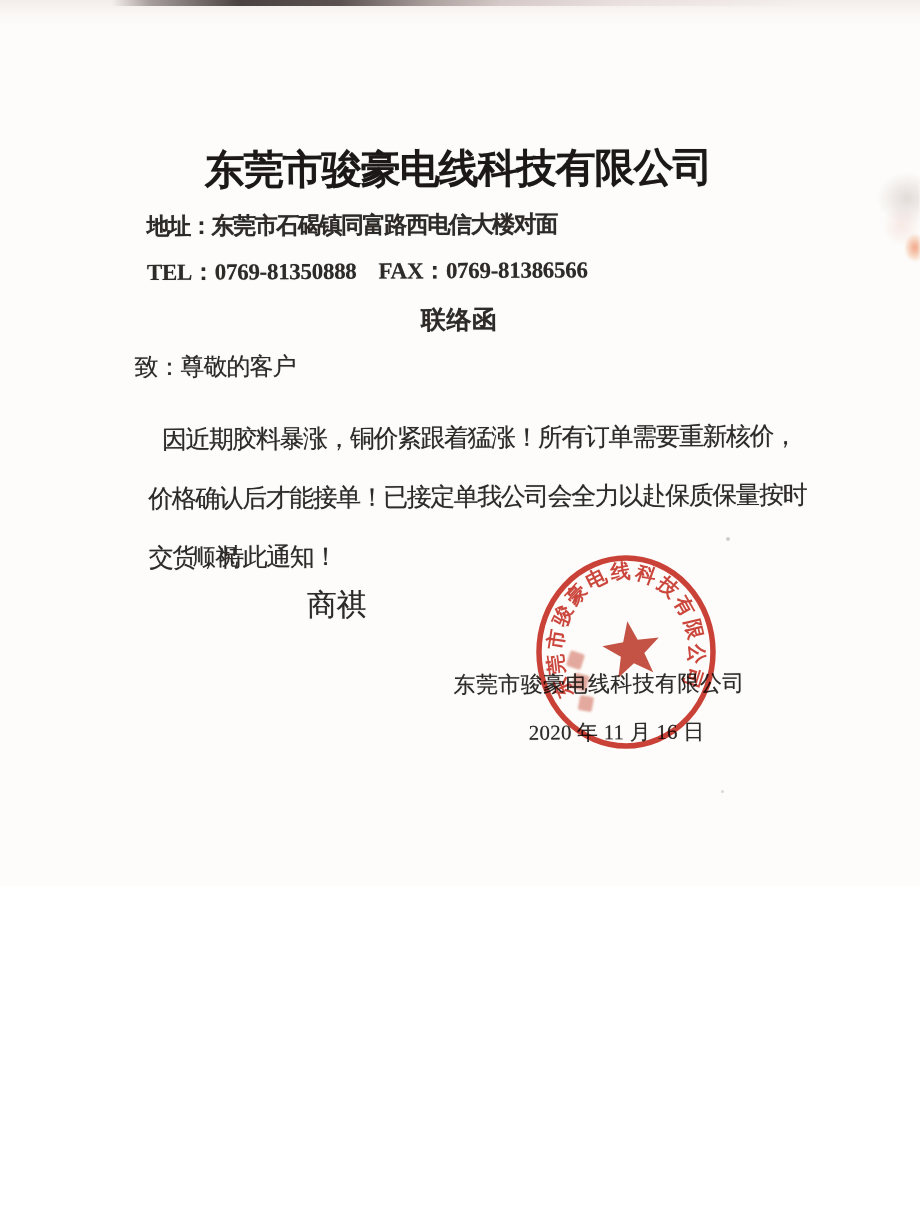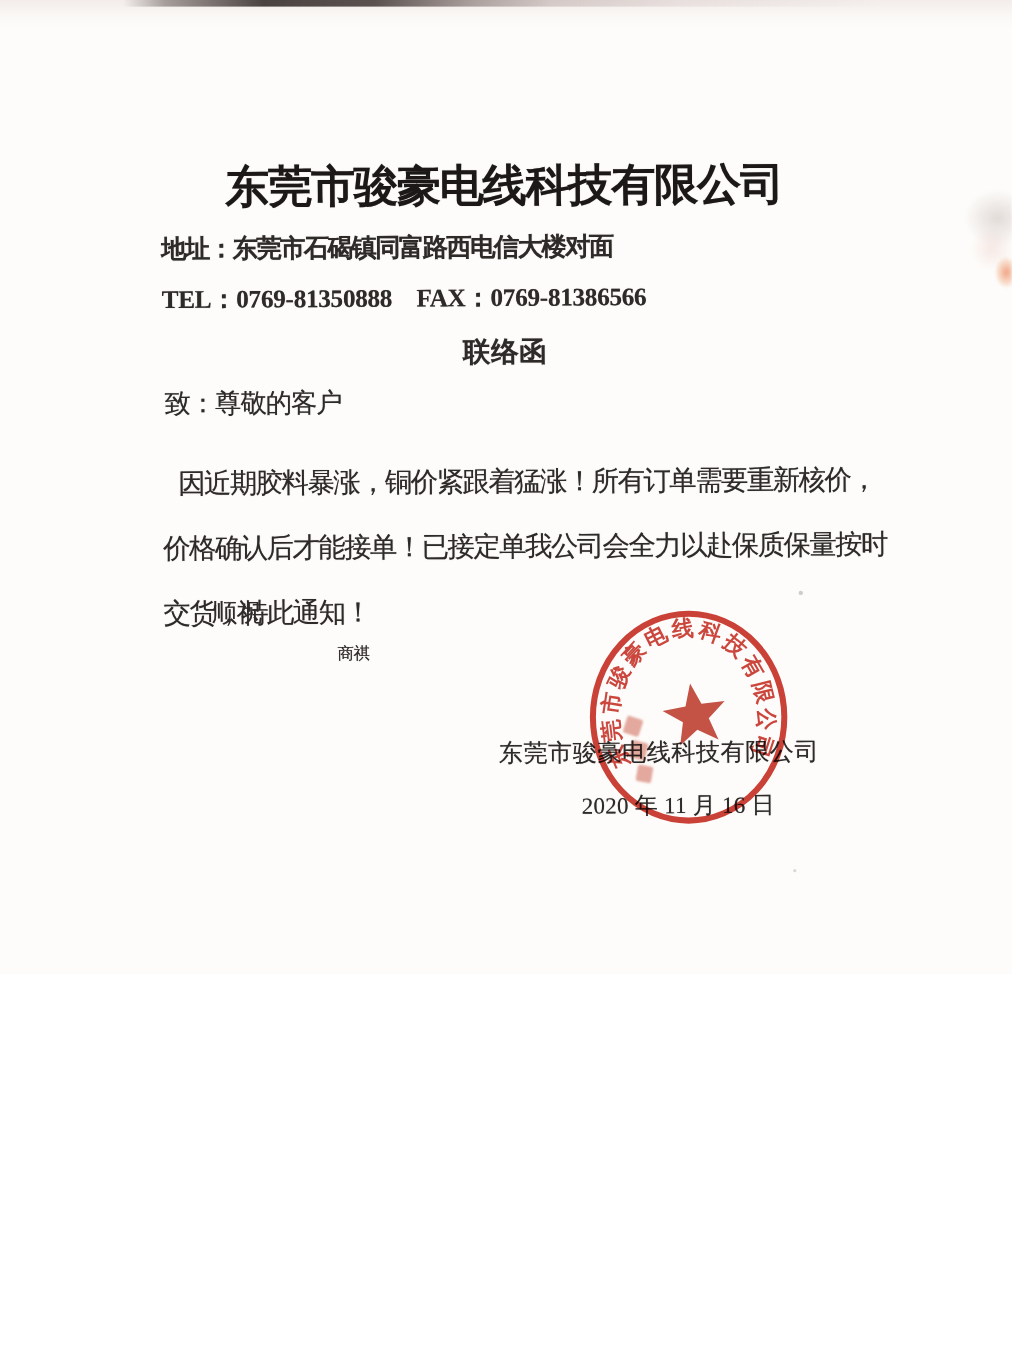--- a/index.html
+++ b/index.html
@@ -59,27 +59,27 @@
   .line{position:absolute;white-space:nowrap;}
 
   .title{
     left:0;top:143px;width:920px;text-align:center;
     font-size:40px;font-weight:bold;letter-spacing:-1px;
     color:var(--title-ink);margin:0;
   }
   .address{left:148px;top:211px;font-size:23px;font-weight:600;letter-spacing:-1.4px;}
   .telfax{left:148px;top:257px;font-size:23px;font-weight:600;display:flex;gap:22px;letter-spacing:-0.3px;}
   .subject{left:0;top:305px;width:920px;text-align:center;font-size:25px;font-weight:bold;letter-spacing:0.5px;}
-  .salutation{left:150px;top:351px;font-size:24px;letter-spacing:-1px;}
+  .salutation{left:135px;top:351px;font-size:24px;letter-spacing:-1px;}
   .body-l1{left:162px;top:398px;}
   .body-l2{left:148px;top:457px;}
   .body-l3{left:148px;top:516px;}
   .body-line{font-size:25px;letter-spacing:-1.5px;}
   .closing-wish{left:192px;top:542px;font-size:23px;letter-spacing:-0.5px;text-align:right;}
-  .closing-greeting{left:306px;top:586px;font-size:15px;letter-spacing:-0.5px;}
+  .closing-greeting{left:306px;top:586px;font-size:30px;letter-spacing:-0.5px;}
   .signature{left:452px;top:672px;font-size:22px;letter-spacing:0.4px;}
   .date{left:527px;top:721px;font-size:21px;letter-spacing:0.2px;}
 
   .seal{
     position:absolute;left:510px;top:532px;width:232px;height:240px;
     mix-blend-mode:multiply;opacity:0.93;
     filter:blur(0.4px);
   }
 </style>
 </head>

